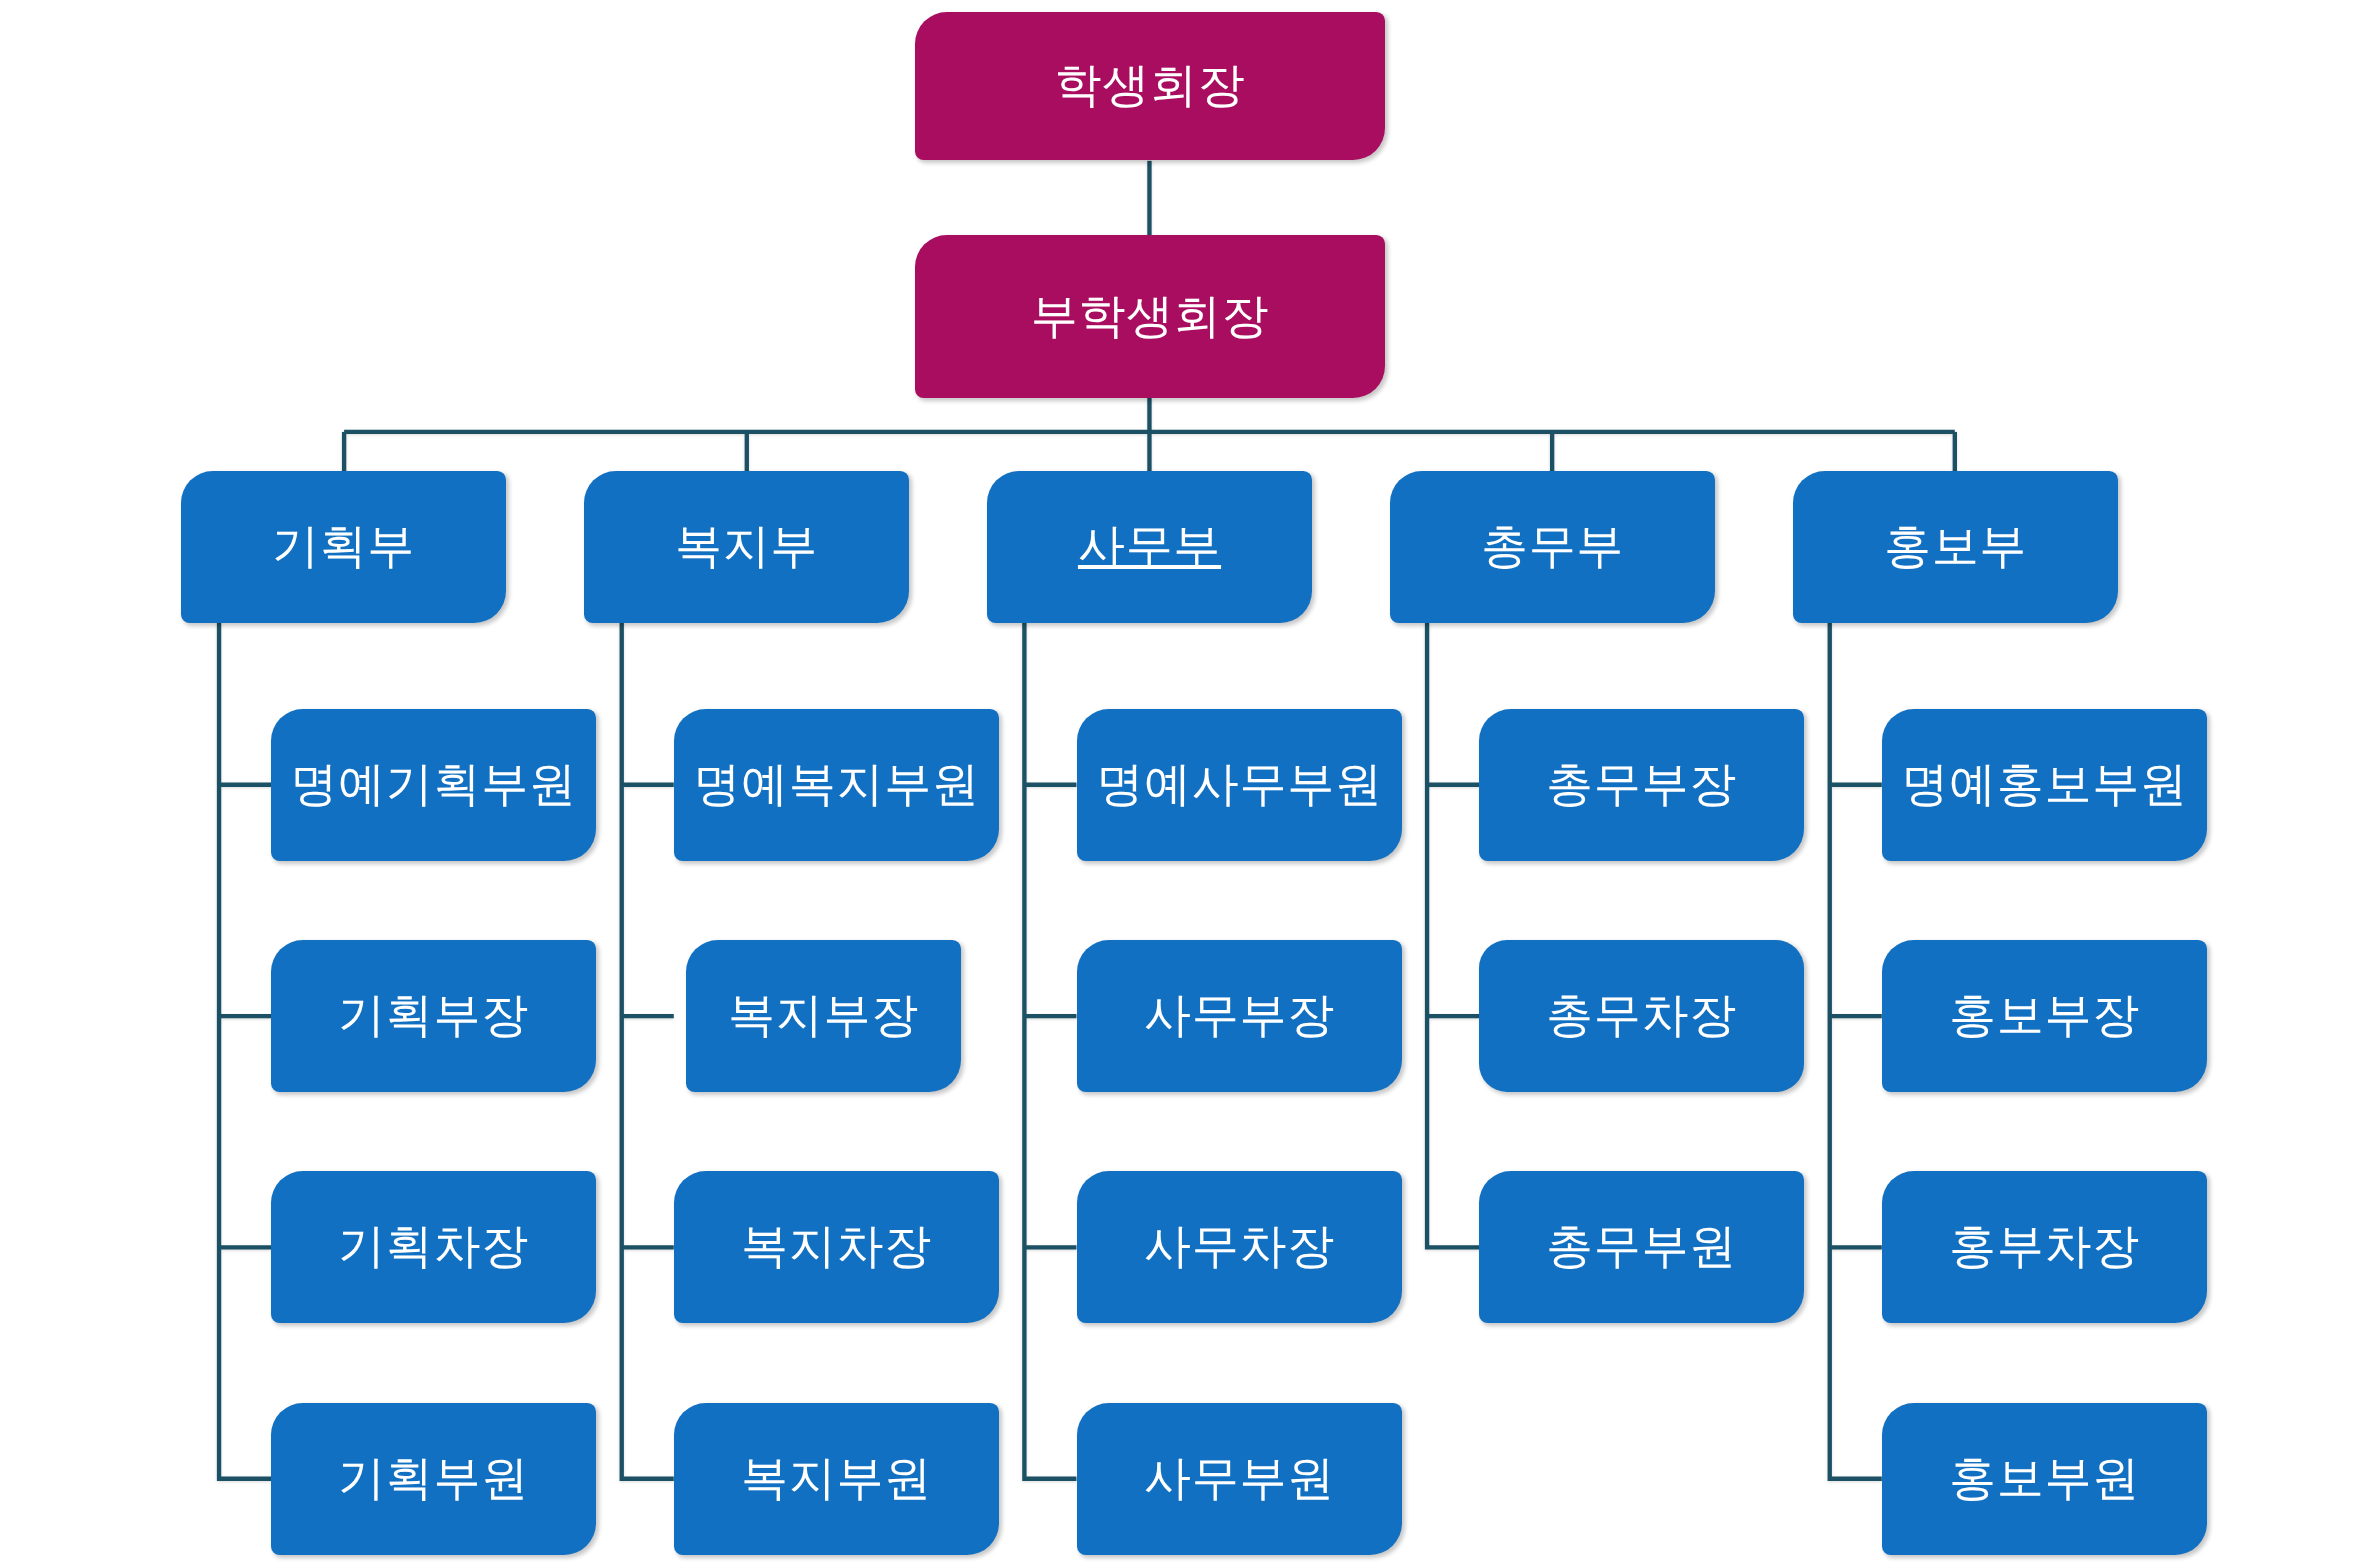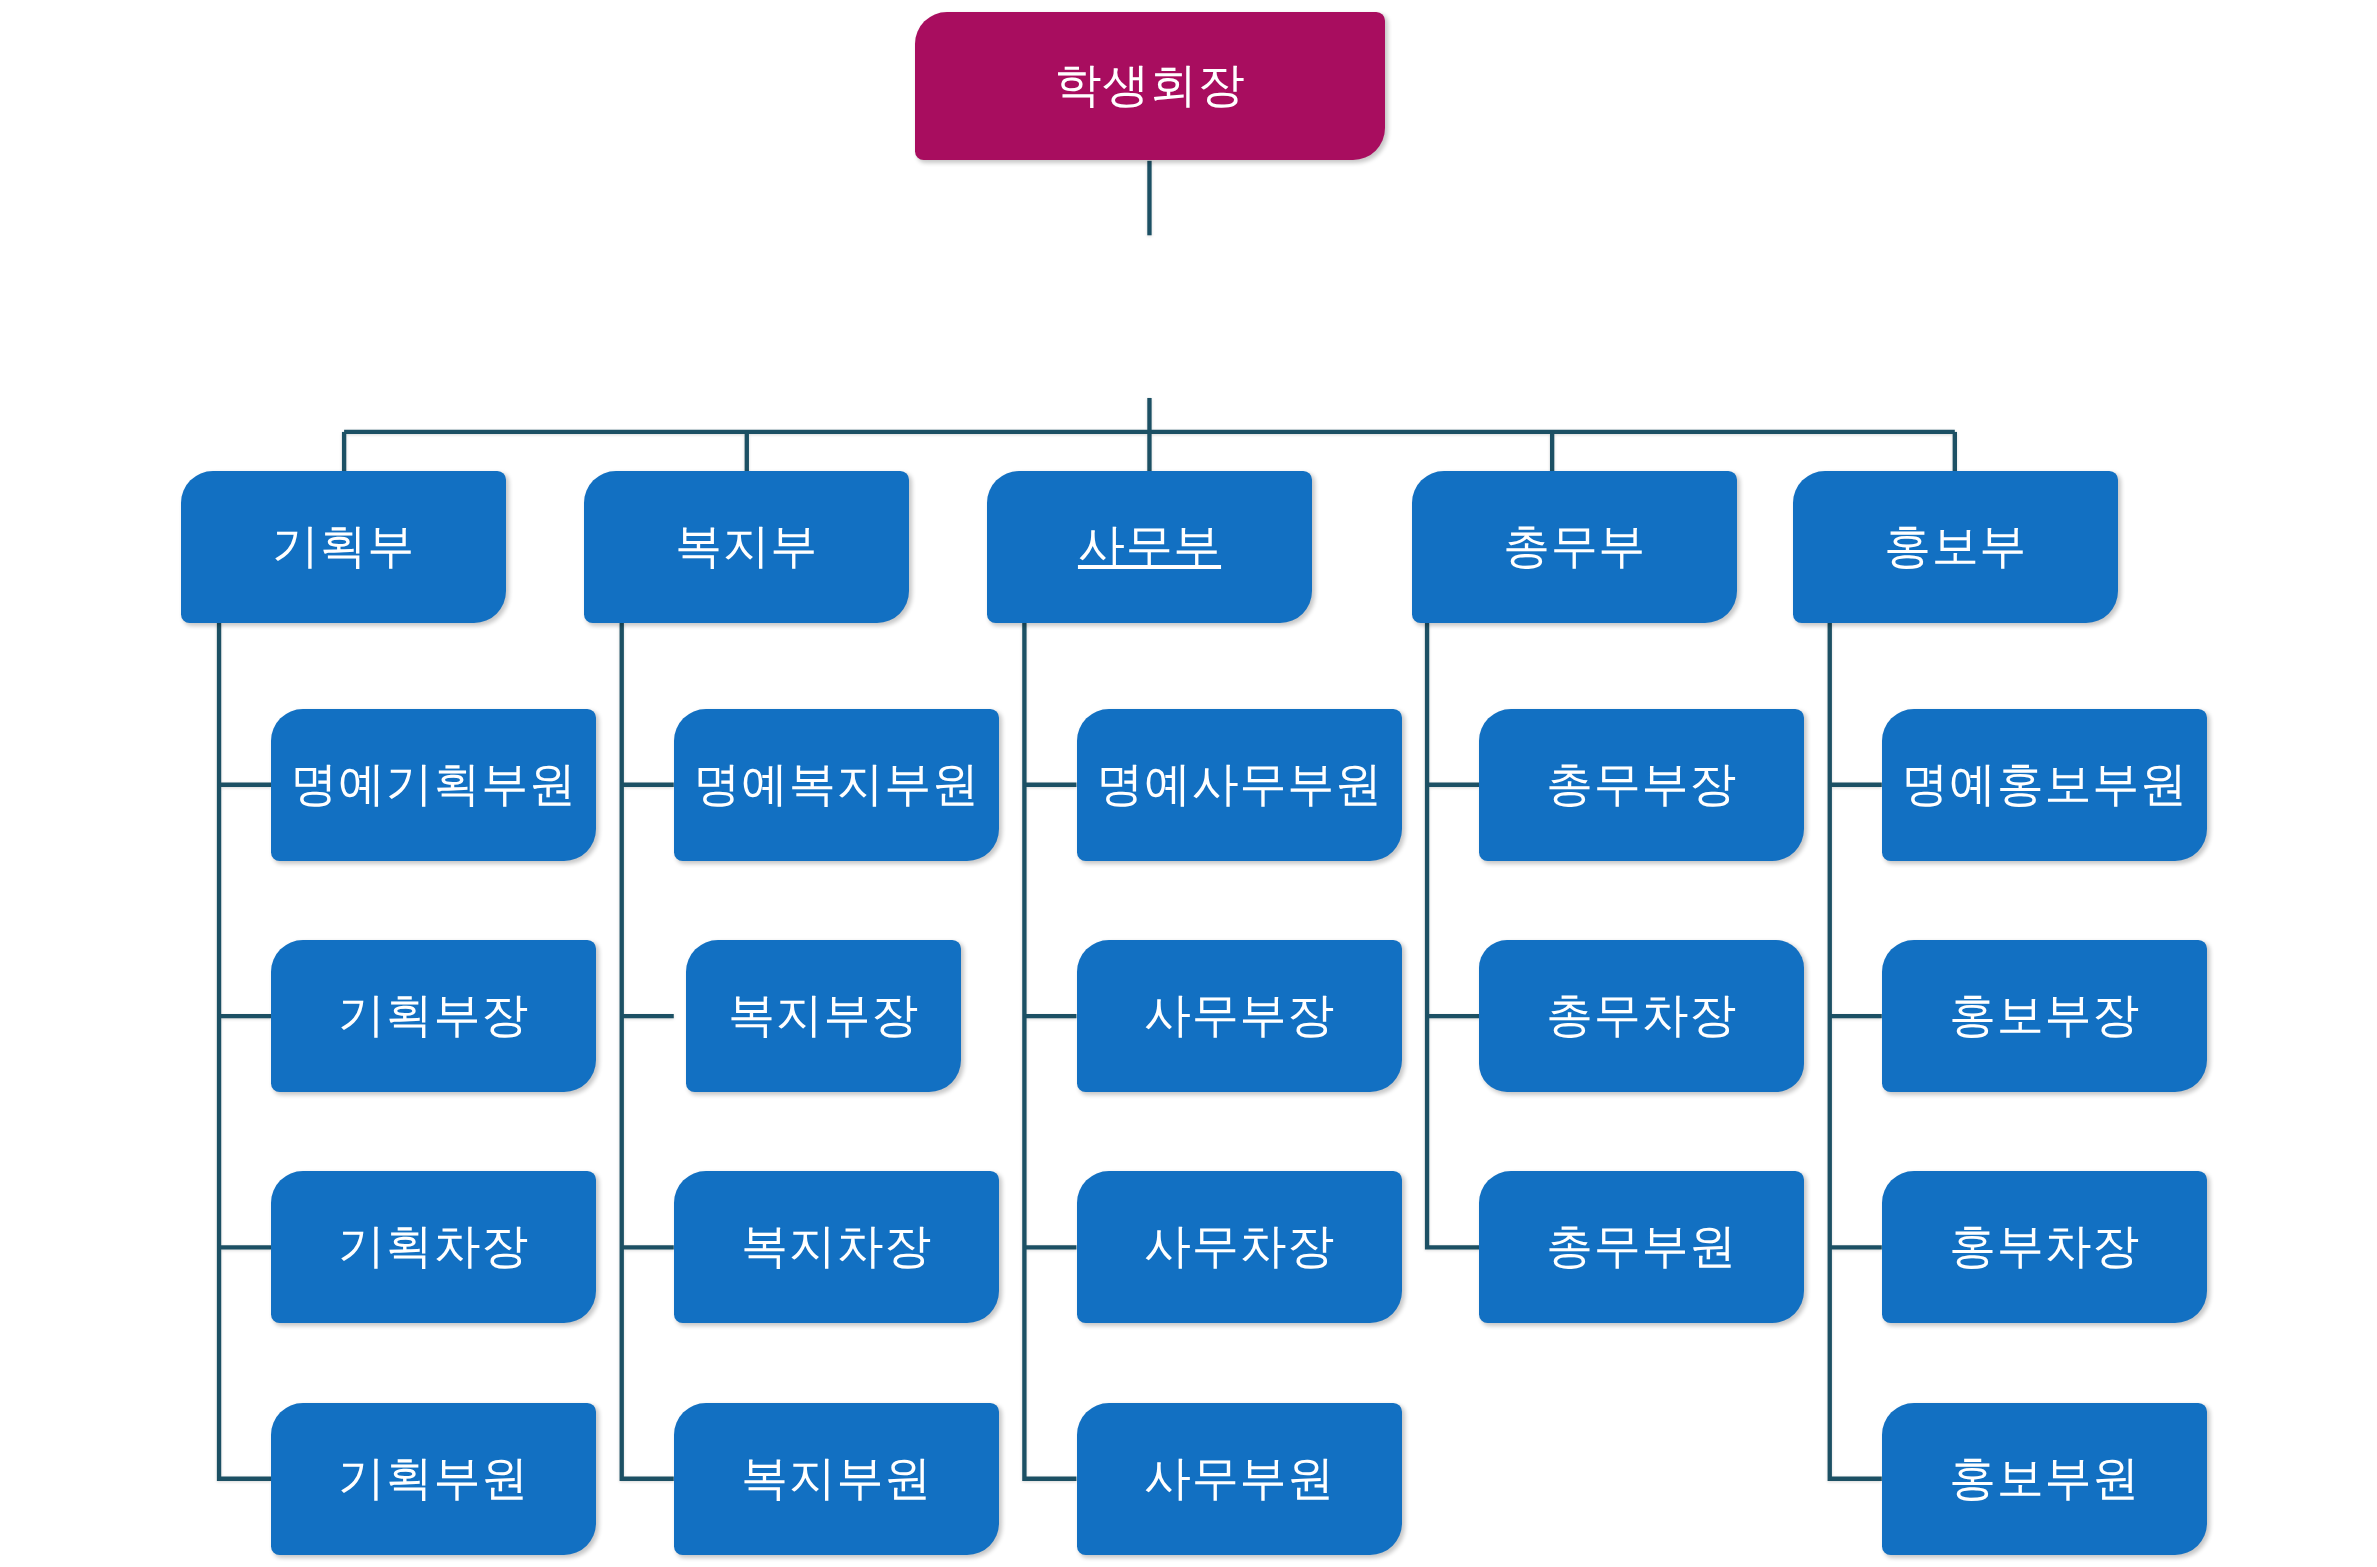--- a/index.html
+++ b/index.html
@@ -81,20 +81,23 @@
       <path d="M 2531 861 V 2045 H 2603" fill="none" stroke="#1C5064" stroke-width="6"></path>
       <path d="M 2531 1085 H 2603" fill="none" stroke="#1C5064" stroke-width="6"></path>
       <path d="M 2531 1405 H 2603" fill="none" stroke="#1C5064" stroke-width="6"></path>
       <path d="M 2531 1725 H 2603" fill="none" stroke="#1C5064" stroke-width="6"></path>
     </svg>
 
   <div class="node magenta root-node">
     <span>학생회장</span>
   </div>
 
+  <div class="node magenta vice-node">
+    <span>부학생회장</span>
+  </div>
 
   <div id="generated-nodes">
       <div class="node blue" style="left: 181px; top: 471px; width: 325px; height: 152px;">
         <span>기획부</span>
       </div>
       <div class="node blue" style="left: 271px; top: 709px; width: 325px; height: 152px;">
         <span>명예기획부원</span>
       </div>
       <div class="node blue" style="left: 271px; top: 940px; width: 325px; height: 152px;">
         <span>기획부장</span>
@@ -128,21 +131,21 @@
       </div>
       <div class="node blue" style="left: 1077px; top: 940px; width: 325px; height: 152px;">
         <span>사무부장</span>
       </div>
       <div class="node blue" style="left: 1077px; top: 1171px; width: 325px; height: 152px;">
         <span>사무차장</span>
       </div>
       <div class="node blue" style="left: 1077px; top: 1403px; width: 325px; height: 152px;">
         <span>사무부원</span>
       </div>
-      <div class="node blue" style="left: 1390px; top: 471px; width: 325px; height: 152px; margin-left: 22px;">
+      <div class="node blue" style="left: 1390px; top: 471px; width: 325px; height: 152px;">
         <span>총무부</span>
       </div>
       <div class="node blue" style="left: 1479px; top: 709px; width: 325px; height: 152px;">
         <span>총무부장</span>
       </div>
       <div class="node blue" style="left: 1479px; top: 940px; width: 325px; height: 152px; border-radius: 28px;">
         <span>총무차장</span>
       </div>
       <div class="node blue" style="left: 1479px; top: 1171px; width: 325px; height: 152px;">
         <span>총무부원</span>

